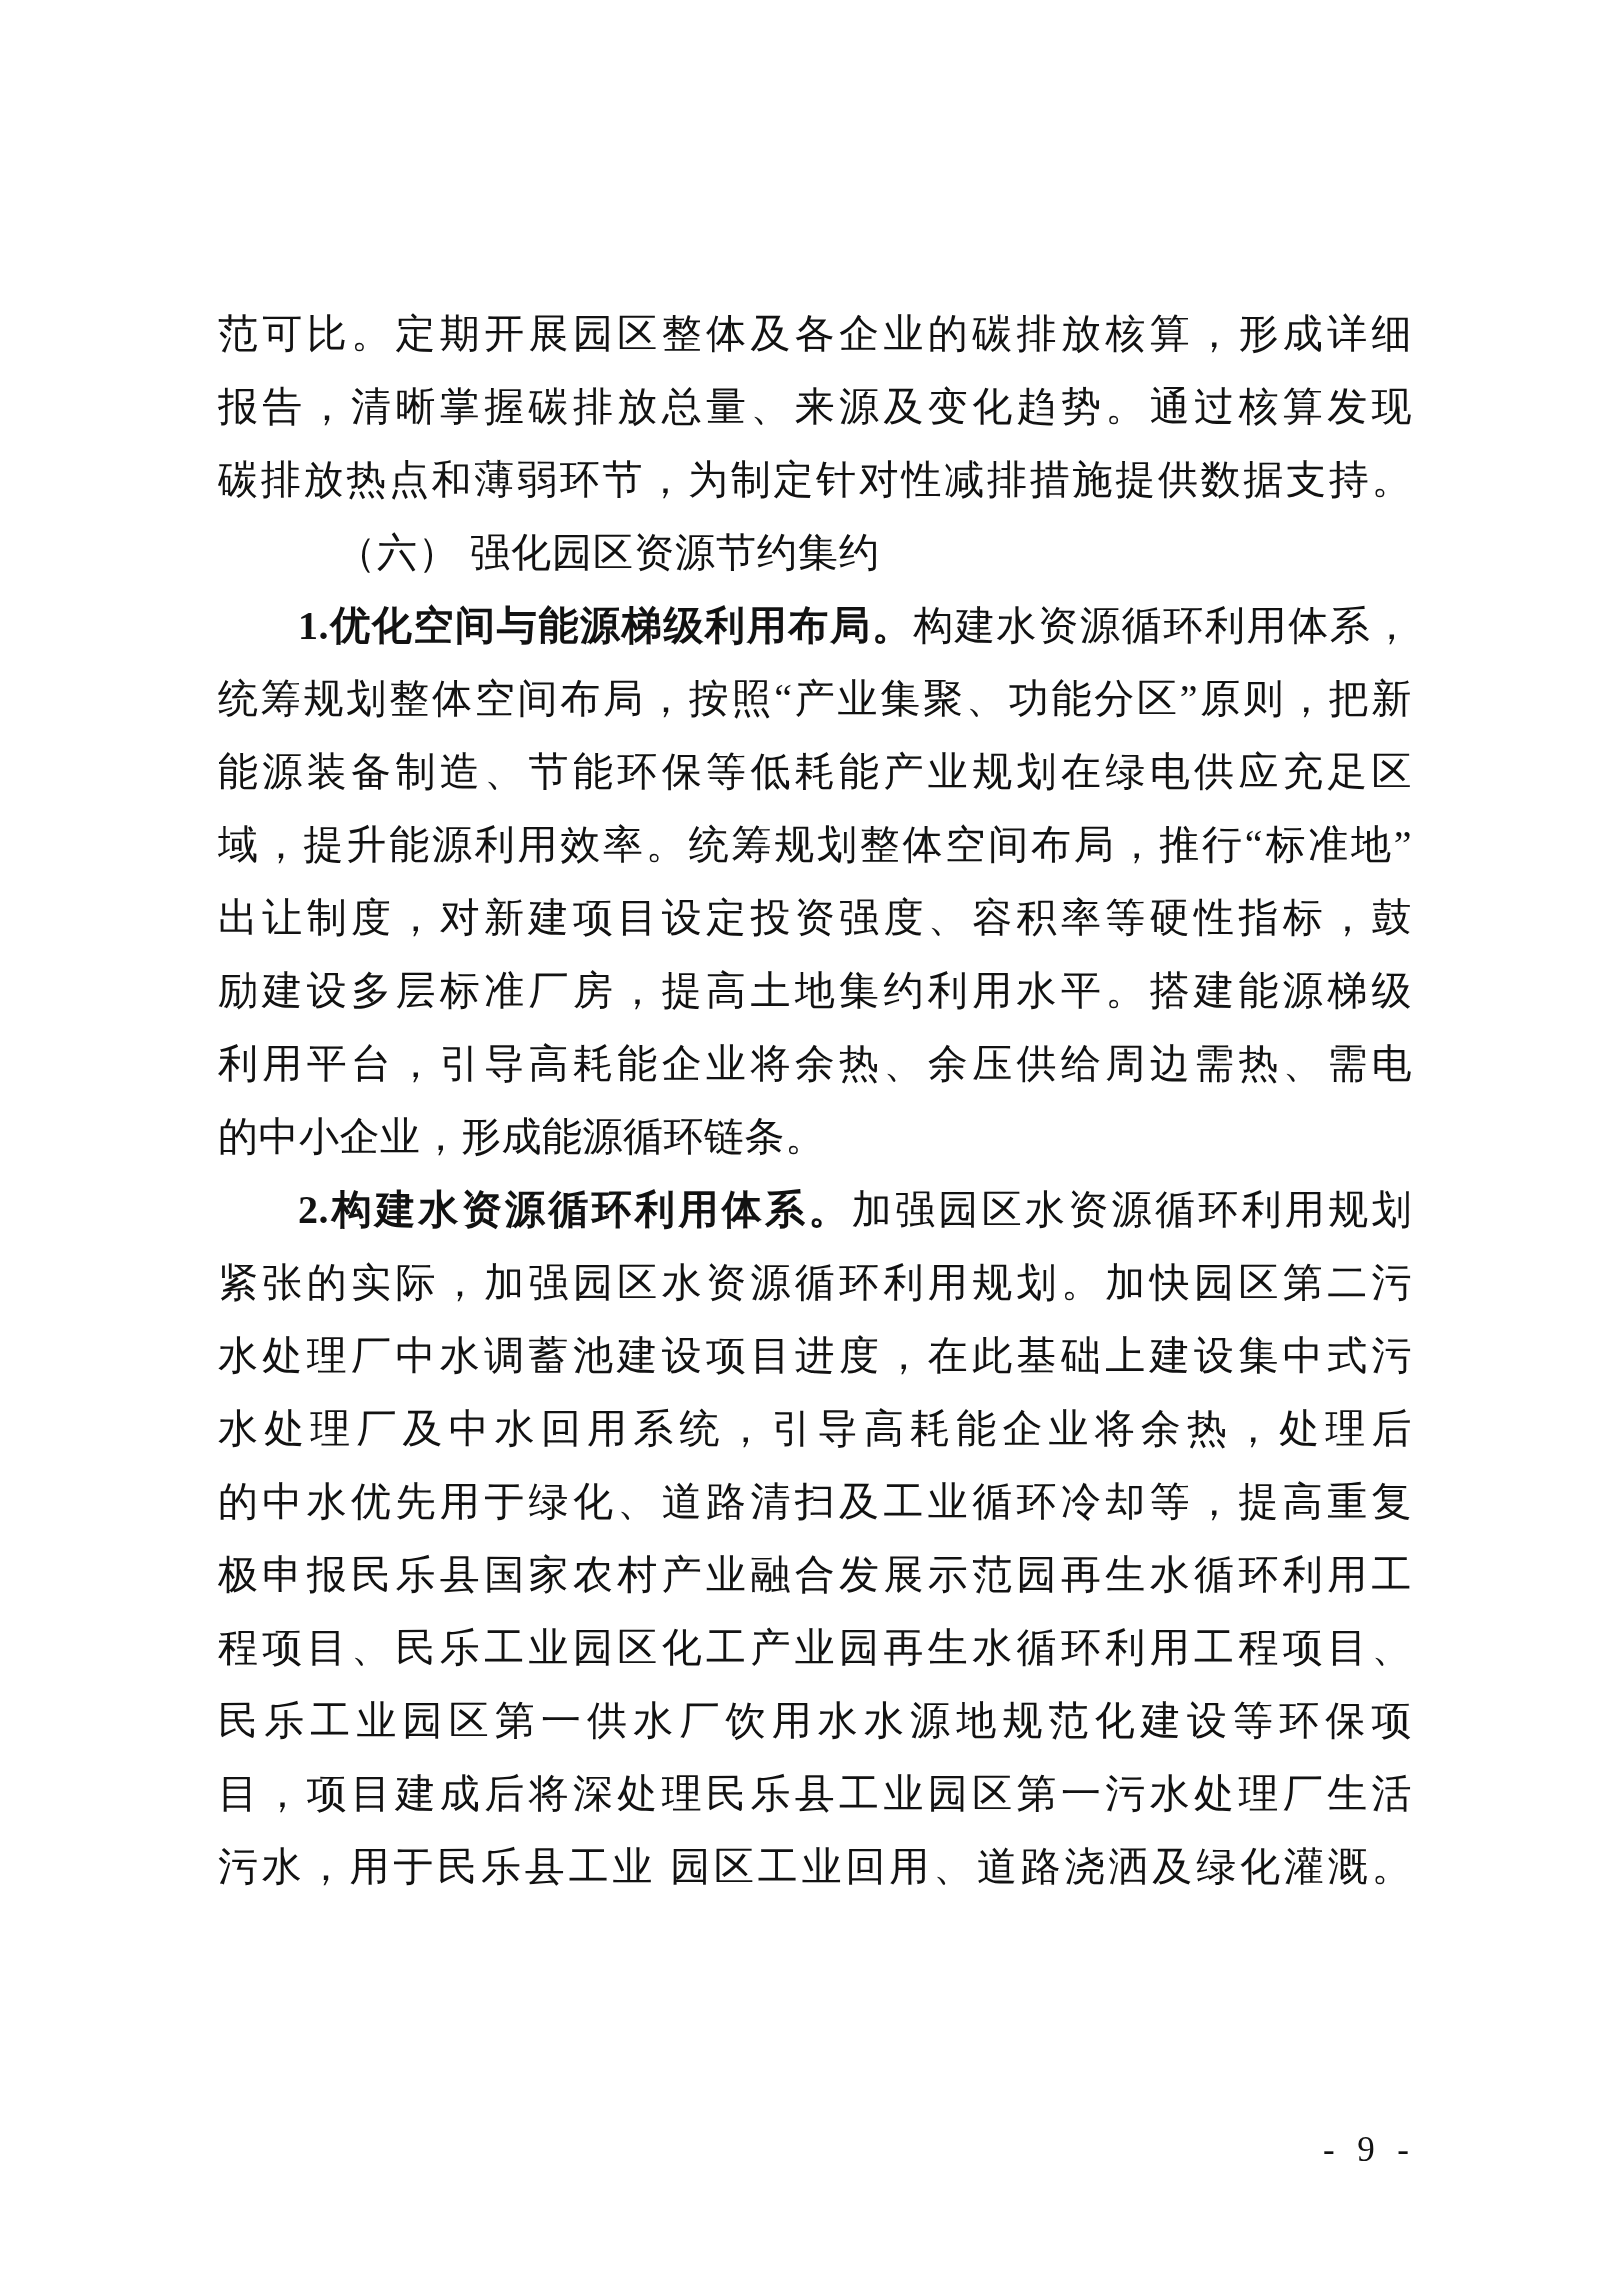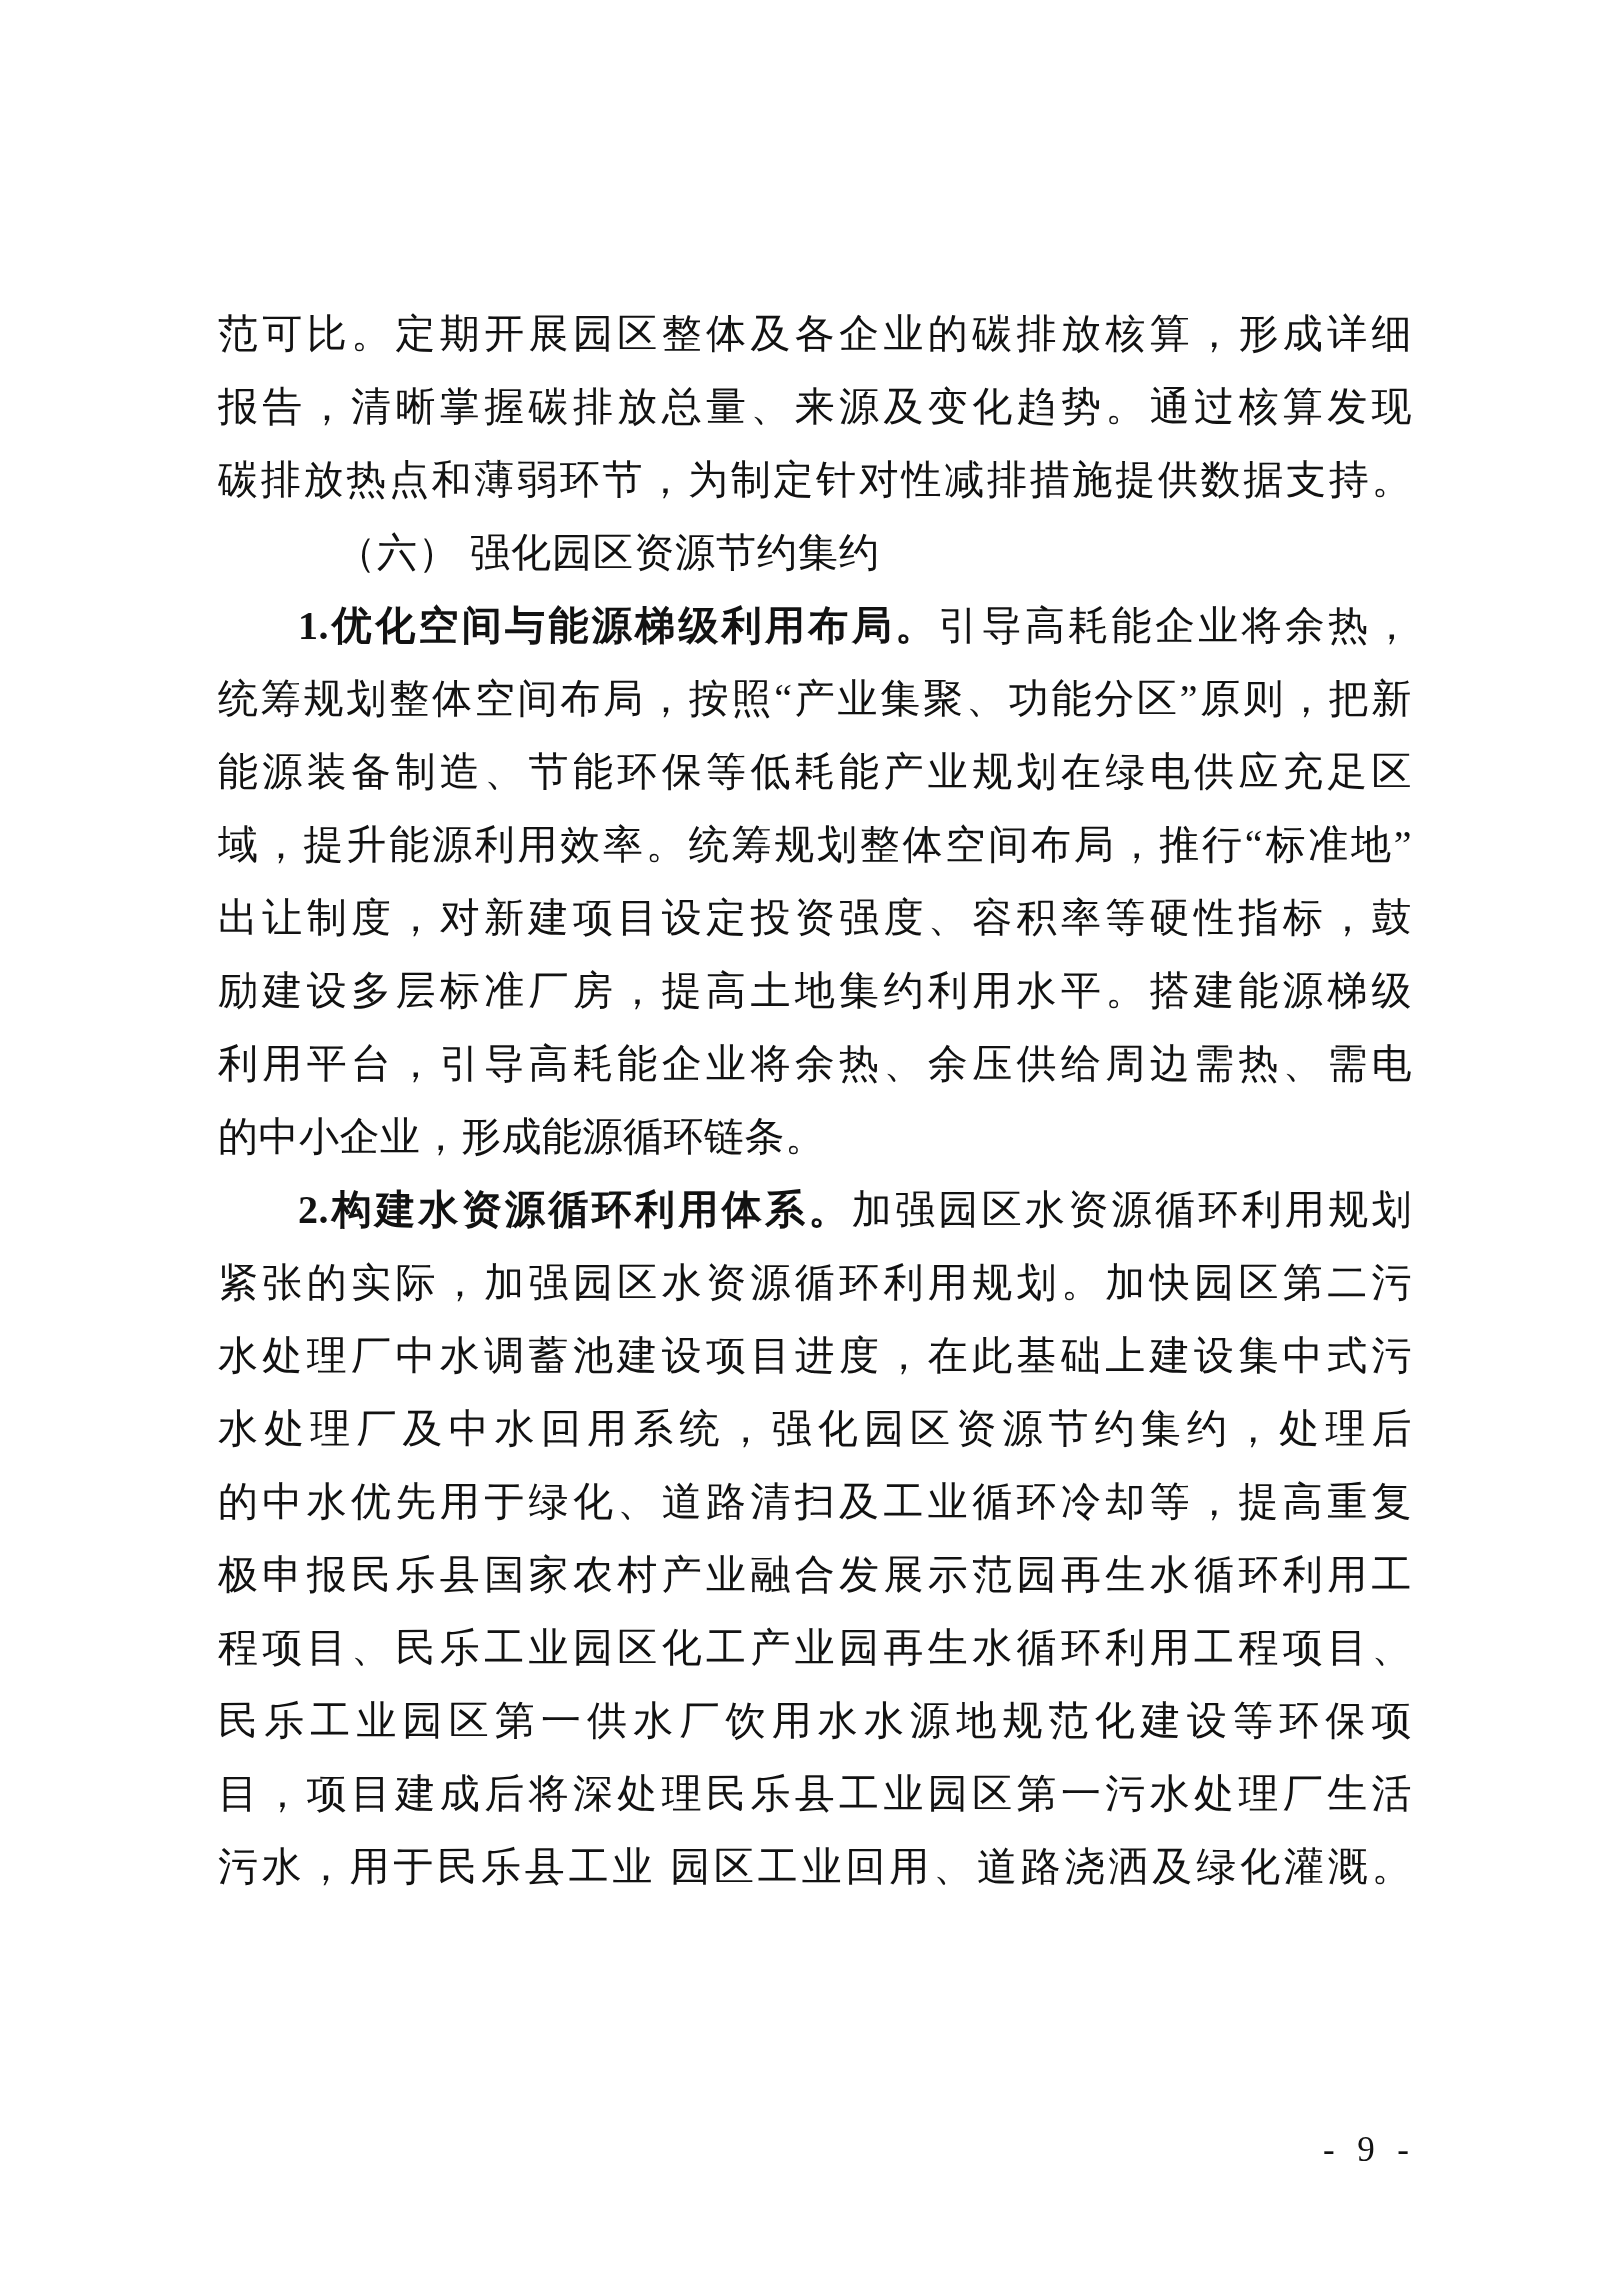--- a/index.html
+++ b/index.html
@@ -51,32 +51,32 @@
 </style>
 </head>
 <body>
 
 <div class="page">
   <div class="textblock">
     <div class="line">范可比。定期开展园区整体及各企业的碳排放核算，形成详细</div>
     <div class="line">报告，清晰掌握碳排放总量、来源及变化趋势。通过核算发现</div>
     <div class="line">碳排放热点和薄弱环节，为制定针对性减排措施提供数据支持。</div>
     <div class="line heading">（六） 强化园区资源节约集约</div>
-    <div class="line indent"><span class="lead">1.优化空间与能源梯级利用布局。</span><span>引导高耗能企业将余热，</span></div>
+    <div class="line indent"><span class="lead">1.优化空间与能源梯级利用布局。</span><span>构建水资源循环利用体系，</span></div>
     <div class="line">统筹规划整体空间布局，按照“产业集聚、功能分区”原则，把新</div>
     <div class="line">能源装备制造、节能环保等低耗能产业规划在绿电供应充足区</div>
     <div class="line">域，提升能源利用效率。统筹规划整体空间布局，推行“标准地”</div>
     <div class="line">出让制度，对新建项目设定投资强度、容积率等硬性指标，鼓</div>
     <div class="line">励建设多层标准厂房，提高土地集约利用水平。搭建能源梯级</div>
     <div class="line">利用平台，引导高耗能企业将余热、余压供给周边需热、需电</div>
     <div class="line endpara">的中小企业，形成能源循环链条。</div>
     <div class="line indent"><span class="lead">2.构建水资源循环利用体系。</span><span>加强园区水资源循环利用规划</span></div>
     <div class="line">紧张的实际，加强园区水资源循环利用规划。加快园区第二污</div>
     <div class="line">水处理厂中水调蓄池建设项目进度，在此基础上建设集中式污</div>
-    <div class="line">水处理厂及中水回用系统，强化园区资源节约集约，处理后</div>
+    <div class="line">水处理厂及中水回用系统，引导高耗能企业将余热，处理后</div>
     <div class="line">的中水优先用于绿化、道路清扫及工业循环冷却等，提高重复</div>
     <div class="line">极申报民乐县国家农村产业融合发展示范园再生水循环利用工</div>
     <div class="line">程项目、民乐工业园区化工产业园再生水循环利用工程项目、</div>
     <div class="line">民乐工业园区第一供水厂饮用水水源地规范化建设等环保项</div>
     <div class="line">目，项目建成后将深处理民乐县工业园区第一污水处理厂生活</div>
     <div class="line">污水，用于民乐县工业 园区工业回用、道路浇洒及绿化灌溉。</div>
   </div>
   <div class="pagenum">- 9 -</div>
 </div>
 

